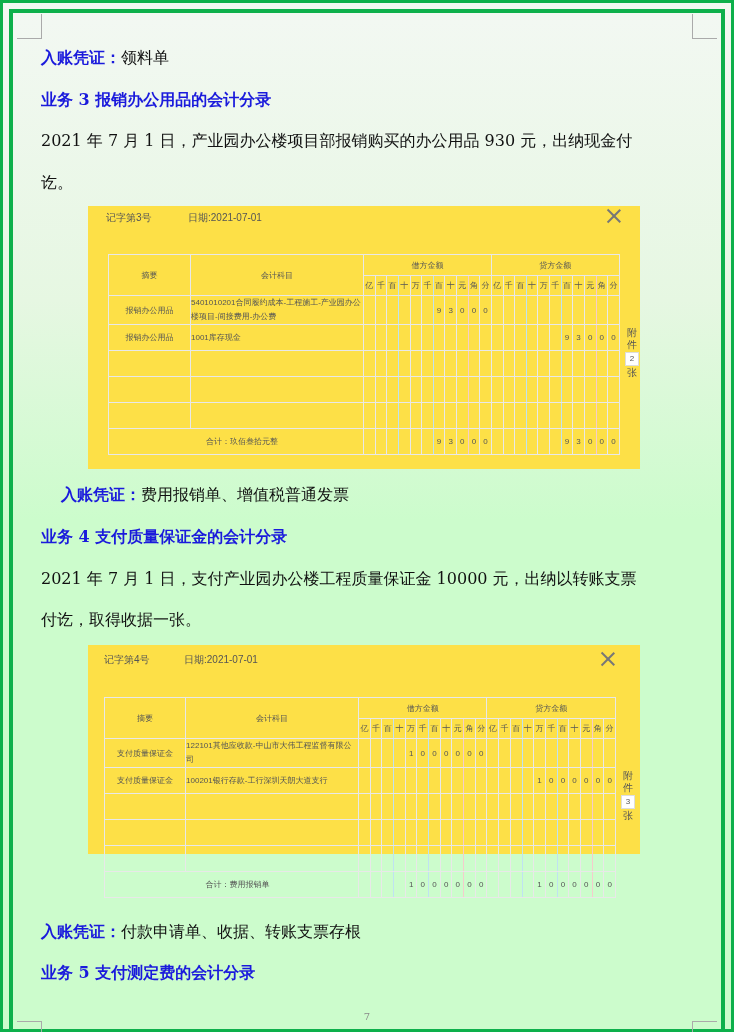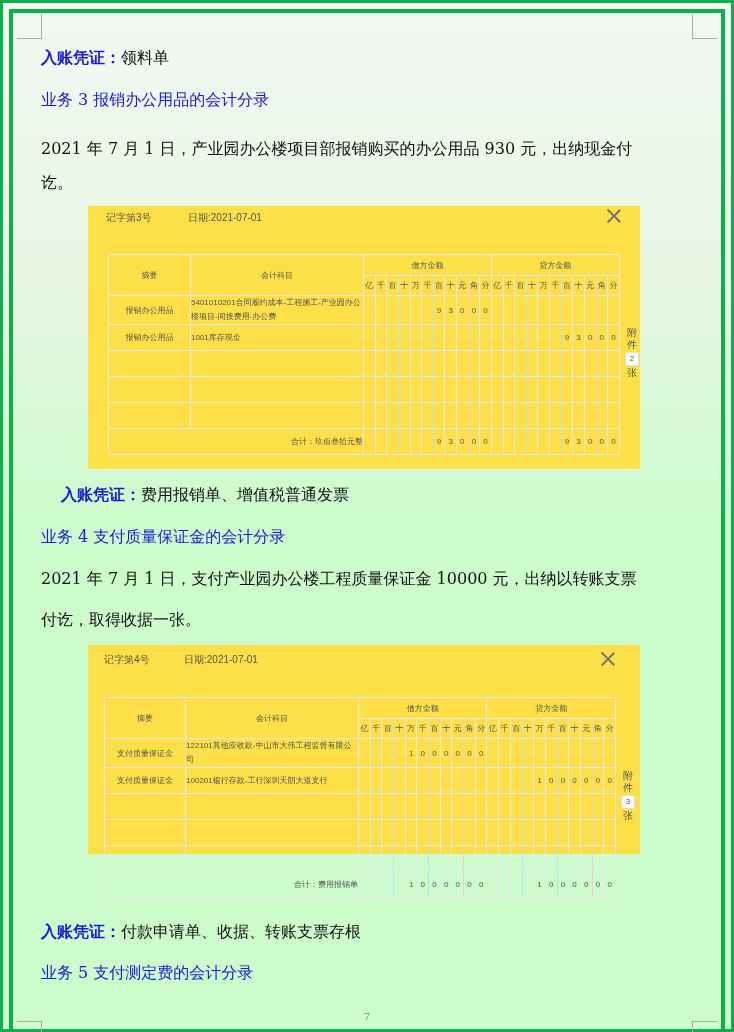--- a/index.html
+++ b/index.html
@@ -12,34 +12,34 @@
   .frame-mid { position: absolute; left: 6px; top: 6px; right: 6px; bottom: -6px; border: 3px solid #0db04b; }
   .frame-inner { position: absolute; left: 11px; top: 11px; right: 11px; bottom: -11px; border: 2px solid #0db04b; }
   .corner { position: absolute; width: 24px; height: 24px; }
   .corner.tl { left: 17px; top: 14px; border-right: 1px solid #aaa; border-bottom: 1px solid #aaa; }
   .corner.tr { right: 17px; top: 14px; border-left: 1px solid #aaa; border-bottom: 1px solid #aaa; }
   .corner.bl { left: 17px; bottom: -10px; border-right: 1px solid #aaa; border-top: 1px solid #aaa; }
   .corner.br { right: 17px; bottom: -10px; border-left: 1px solid #aaa; border-top: 1px solid #aaa; }
 
   .line { position: absolute; left: 41px; font-size: 16px; line-height: 22px; white-space: nowrap; color: #111; }
   .blue { color: #1a1adc; font-weight: bold; }
-  .heading { color: #1a1adc; font-weight: normal; }
+  .heading { color: #1a1adc; font-weight: bold; }
 
   .voucher { position: absolute; background: #fde047; font-family: Liberation Sans, sans-serif; color: #555; }
   .v-no { position: absolute; font-size: 10px; }
   .v-date { position: absolute; font-size: 10px; }
   .v-close { position: absolute; width: 14px; height: 14px; }
   .v-close::before, .v-close::after { content: ""; position: absolute; left: 6px; top: -2px; width: 1.5px; height: 18px; background: #777; }
   .v-close::before { transform: rotate(45deg); }
   .v-close::after { transform: rotate(-45deg); }
   table.vt { position: absolute; border-collapse: collapse; font-size: 8px; table-layout: fixed; }
   table.vt td { border: 1px solid #e8e8e8; padding: 0; text-align: center; color: #555; overflow: hidden; }
   table.vt td.summary { text-align: center; }
   table.vt td.acct { text-align: left; line-height: 14px; }
-  table.vt td.total { text-align: right; padding-left: 12px; }
+  table.vt td.total { text-align: center; padding-left: 12px; }
   table.vt td.dig { width: 11px; }
   table.vt td.bl { border-right: 1px solid #bfe2f2; }
   table.vt td.rd { border-right: 1px solid #f5cccc; }
   .attach { position: absolute; font-size: 10px; color: #555; text-align: center; width: 14px; line-height: 12px; }
   .attach .box { display: block; border: 1px solid #ddd; font-size: 8px; margin: 1px 0; background: #fff; }
   .page-no { position: absolute; left: 0; width: 734px; top: 1011px; text-align: center; font-size: 10px; color: #888; }
 </style>
 </head>
 <body>
 
@@ -49,21 +49,21 @@
 <div class="frame-inner" style="position:absolute;left:11px;top:11px;width:708px;height:1030px;border:2px solid #0db04b;"></div>
 <div class="corner tl"></div>
 <div class="corner tr"></div>
 <div class="corner bl" style="bottom:auto;top:1021px;"></div>
 <div class="corner br" style="bottom:auto;top:1021px;"></div>
 
 <div class="line" style="top:47px;">
   <span class="blue">入账凭证：</span><span>领料单</span>
 </div>
 <div class="line heading" style="top:89px;">业务 3 报销办公用品的会计分录</div>
-<div class="line" style="top:130px;margin-top:8px;">2021 年 7 月 1 日，产业园办公楼项目部报销购买的办公用品 930 元，出纳现金付</div>
+<div class="line" style="top:130px;">2021 年 7 月 1 日，产业园办公楼项目部报销购买的办公用品 930 元，出纳现金付</div>
 <div class="line" style="top:172px;">讫。</div>
 
 <div class="voucher" style="left:88px;top:206px;width:552px;height:263px;">
   <div class="v-no" style="left:18px;top:5px;">记字第3号</div>
   <div class="v-date" style="left:100px;top:5px;">日期:2021-07-01</div>
   <div class="v-close" style="left:519px;top:3px;"></div>
   <table class="vt" id="vt3" style="left:20px;top:48px;width:511px;">
       <colgroup>
         <col style="width:82px">
         <col style="width:173px">

